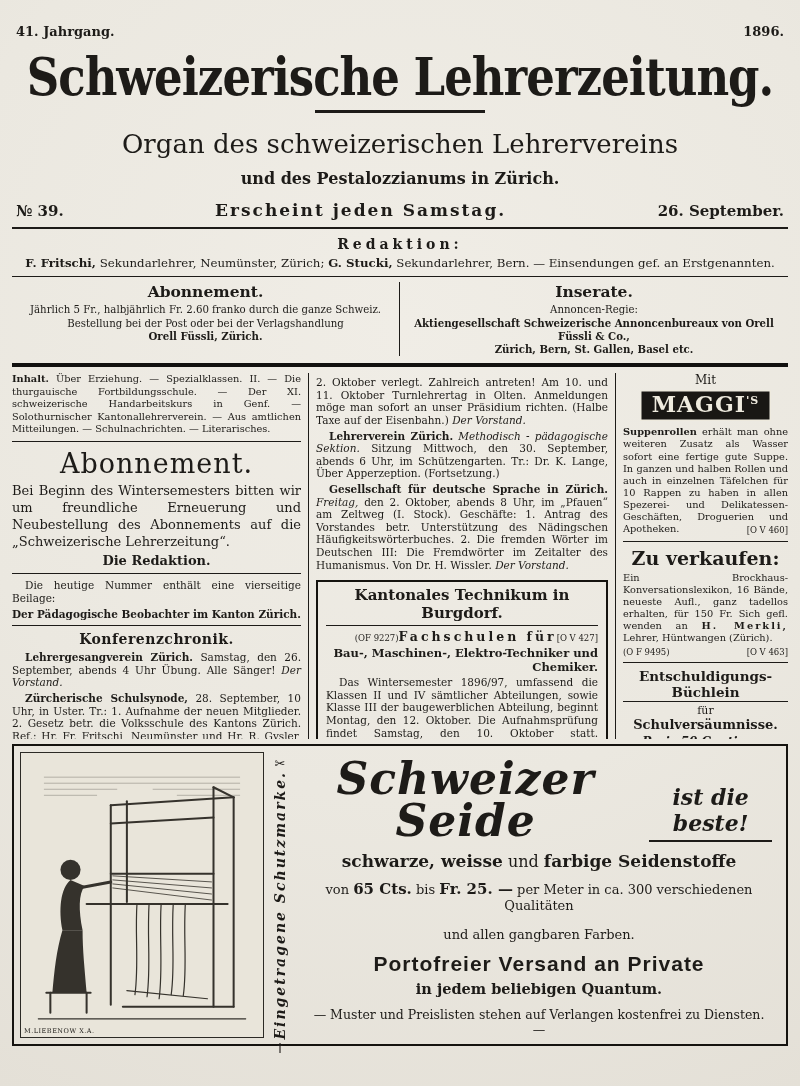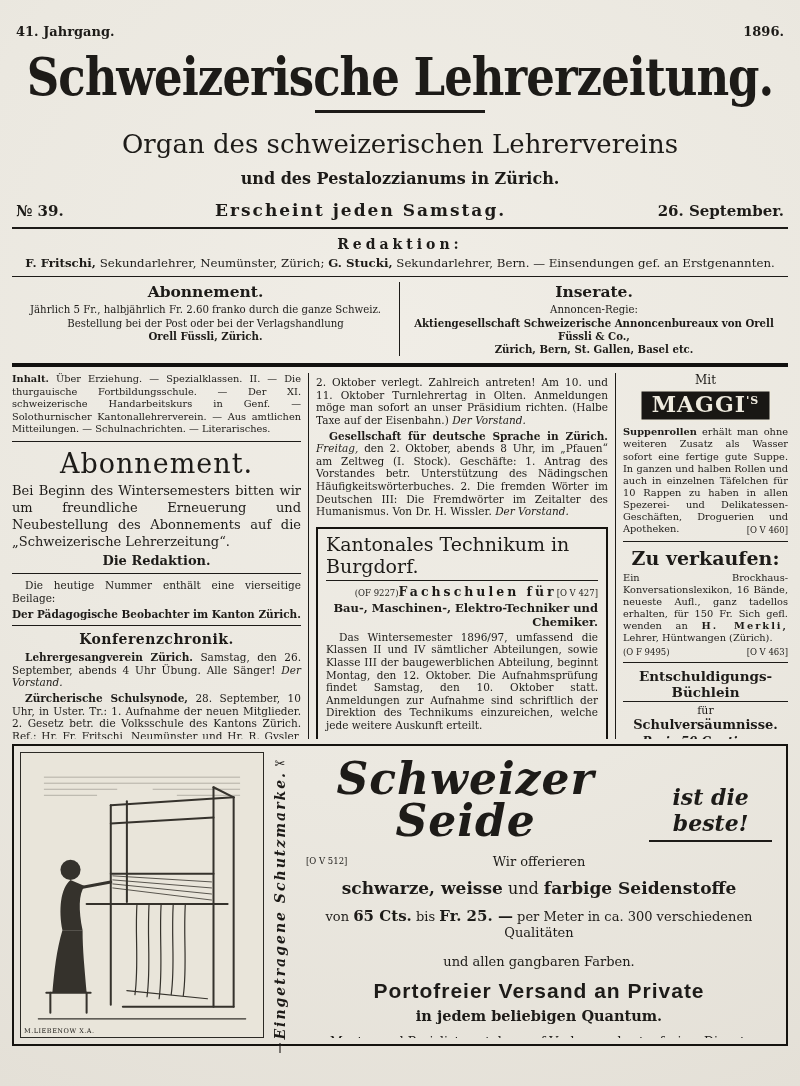--- a/index.html
+++ b/index.html
@@ -40,21 +40,21 @@
   .xsmall { font-size:9.8px; line-height:1.24; text-align:justify; }
   .indent { text-indent:13px; }
   .sig { font-style:italic; }
   .inhalt { font-size:9.8px; line-height:1.28; text-align:justify; margin-top:0; }
   .crule { border:none; border-top:1px solid #1d1b18; margin:5px 0; }
   .abo-head { font-size:27px; font-weight:normal; text-align:center; margin:6px 0 4px; letter-spacing:1px; }
   .abo-text { font-size:13px; line-height:1.3; text-align:justify; margin:2px 0; }
   .abo-sig { text-align:center; font-weight:bold; font-size:13px; margin:3px 0 4px; }
   .chronik-head { text-align:center; font-size:14px; font-weight:bold; margin:5px 0 4px; letter-spacing:0.5px; }
   .technikum { border:2px solid #15130f; margin-top:9px; padding:4px 8px 6px; }
-  .tech-title { text-align:left; font-weight:normal; font-size:19px; }
+  .tech-title { text-align:center; font-weight:bold; font-size:15px; }
   .tech-rule { border:none; border-top:1px solid #1d1b18; margin:3px 0; }
   .tech-row { display:flex; justify-content:flex-end; align-items:baseline; }
   .tech-sub { font-weight:bold; font-size:12.5px; letter-spacing:3px; }
   .ref { font-size:8.5px; white-space:nowrap; }
   .tech-disc { text-align:right; font-weight:bold; font-size:11.5px; margin:2px 0; }
   .tech-body { margin-top:2px; }
   .mit { text-align:center; font-size:12px; }
   .maggi-wrap { text-align:center; margin:3px 0 5px; }
   .maggi-logo { display:inline-block; background:#191714; color:#eeeade; font-weight:bold; font-size:22px; letter-spacing:1px; padding:1px 12px 4px; box-shadow: inset 0 0 0 1.5px #eeeade; }
   .maggi-logo sup { font-size:11px; }
@@ -146,20 +146,21 @@
       <p class="small b">Der Pädagogische Beobachter im Kanton Zürich.</p>
       <hr class="crule">
       <h3 class="chronik-head">Konferenzchronik.</h3>
       <p class="small indent"><b>Lehrergesangverein Zürich.</b><span> Samstag, den 26. September, abends 4 Uhr Übung. Alle Sänger! </span><i class="sig">Der Vorstand.</i></p>
       <p class="small indent"><b>Zürcherische Schulsynode,</b><span> 28. September, 10 Uhr, in Uster. Tr.: 1. Aufnahme der neuen Mitglieder. 2. Gesetz betr. die Volksschule des Kantons Zürich. Ref.: Hr. Fr. Fritschi, Neumünster und Hr. R. Gysler, Obfelden. 3. Jahresberichte.</span></p>
 
     </div>
 
     <div class="col col2">
       <p class="small"><span>2. Oktober verlegt. Zahlreich antreten! Am 10. und 11. Oktober Turnlehrertag in Olten. Anmeldungen möge man sofort an unser Präsidium richten. (Halbe Taxe auf der Eisenbahn.) </span><i class="sig">Der Vorstand.</i></p>
+      <p class="small indent"><b>Lehrerverein Zürich.</b><i> Methodisch - pädagogische Sektion. </i><span>Sitzung Mittwoch, den 30. September, abends 6 Uhr, im Schützengarten. Tr.: Dr. K. Lange, Über Apperzeption. (Fortsetzung.)</span></p>
       <p class="small indent"><b>Gesellschaft für deutsche Sprache in Zürich.</b><i> Freitag, </i><span>den 2. Oktober, abends 8 Uhr, im „Pfauen“ am Zeltweg (I. Stock). Geschäfte: 1. Antrag des Vorstandes betr. Unterstützung des Nädingschen Häufigkeitswörterbuches. 2. Die fremden Wörter im Deutschen III: Die Fremdwörter im Zeitalter des Humanismus. Von Dr. H. Wissler. </span><i class="sig">Der Vorstand.</i></p>
       <div class="technikum">
         <div class="tech-title">Kantonales Technikum in Burgdorf.</div>
         <hr class="tech-rule">
         <div class="tech-row">
           <span class="ref">(OF 9227)</span>
           <span class="tech-sub">Fachschulen für</span>
           <span class="ref">[O V 427]</span>
         </div>
         <div class="tech-disc">Bau-, Maschinen-, Elektro-Techniker und Chemiker.</div>
@@ -243,24 +244,20 @@
         <span class="tm-icon">✂</span>
         <span class="tm-text">Eingetragene Schutzmarke.</span>
         <span class="tm-icon">†</span>
       </div>
     </div>
     <div class="silk-right">
       <div class="silk-titlerow">
         <span class="silk-script">Schweizer Seide</span>
         <span class="silk-claim">ist die beste!</span>
       </div>
-      <div class="silk-offer-row">
-        <span class="ref silk-ref">[O V 512]</span>
-        <span>Wir offerieren</span>
-      </div>
       <div class="silk-fabrics"><b>schwarze, weisse</b><span> und </span><b>farbige Seidenstoffe</b></div>
       <div class="silk-price"><span>von </span><b class="bb">65 Cts.</b><span> bis </span><b class="bb">Fr. 25. —</b><span> per Meter in ca. 300 verschiedenen Qualitäten</span></div>
       <div class="silk-price2">und allen gangbaren Farben.</div>
       <div class="silk-shipping">Portofreier Versand an Private</div>
       <div class="silk-quantum">in jedem beliebigen Quantum.</div>
       <div class="silk-samples">— Muster und Preislisten stehen auf Verlangen kostenfrei zu Diensten. —</div>
 
     </div>
   </div>
 

